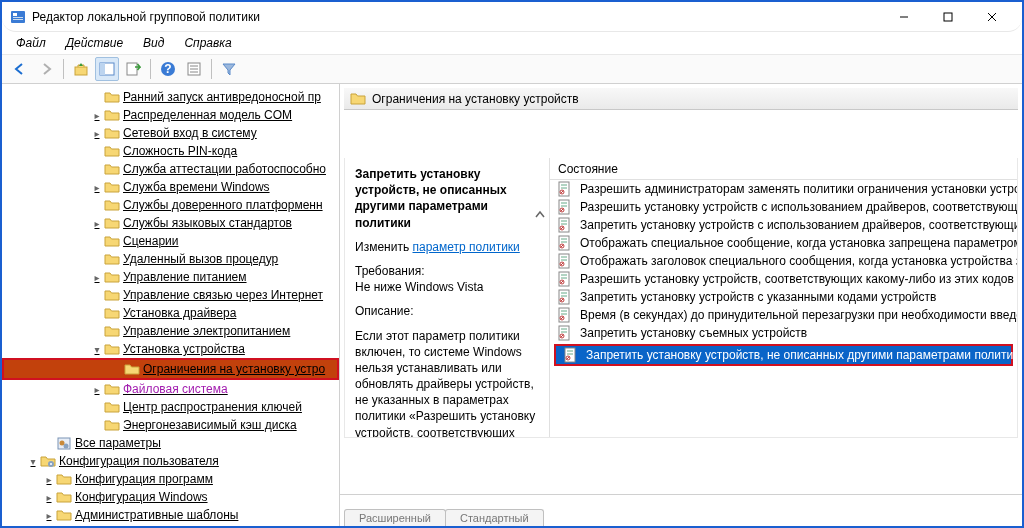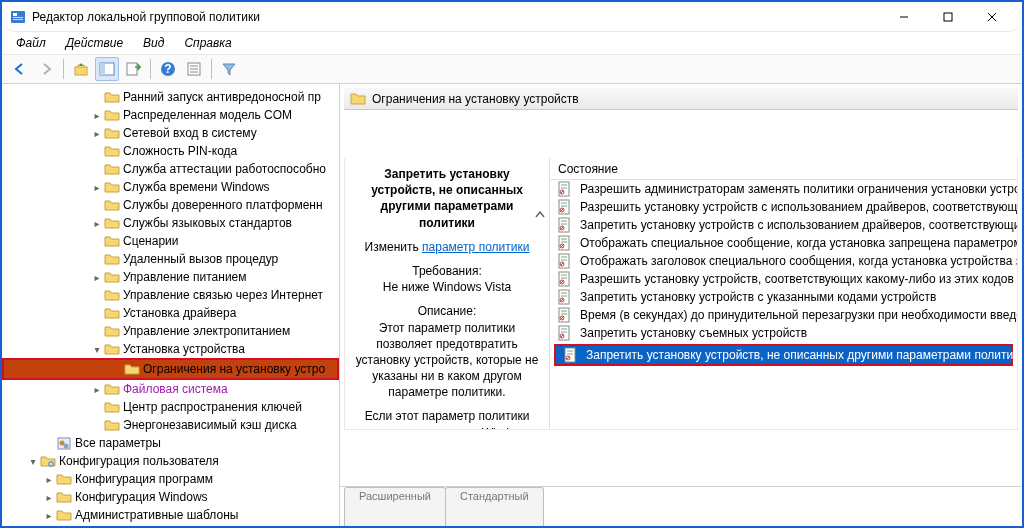--- a/index.html
+++ b/index.html
@@ -12,45 +12,45 @@
 .titlebar .btn { width:44px; height:28px; display:flex; align-items:center; justify-content:center; color:#333; }
 .menubar { height:22px; display:flex; align-items:center; padding:0 6px; gap:4px;font-style:italic; }
 .menubar span { padding:2px 8px; color:#000; }
 .toolbar { height:30px; display:flex; align-items:center; padding:0 6px; gap:2px; border-top:1px solid #e8e8e8; border-bottom:1px solid #d0d0d0; background:#fafafa; }
 .tbbtn { width:24px; height:24px; display:flex; align-items:center; justify-content:center; border:1px solid transparent; border-radius:2px; }
 .tbbtn svg { display:block; }
 .tbsep { width:1px; height:20px; background:#c0c0c0; margin:0 3px; }
 .tbbtn.active { border-color:#a0c0e0; background:#d8e8f8; }
 .body { flex:1; display:flex; overflow:hidden; }
 .tree-pane { width:338px; border-right:1px solid #d0d0d0; overflow:auto; padding:4px 0; }
-.tree ul { list-style:none; }
+.tree ul { list-style:none;text-decoration:underline; }
 .tree li { white-space:nowrap; }
 .row { display:flex; align-items:center; height:18px; padding-right:4px; cursor:default; }
 .tw { width:14px; height:14px; display:flex; align-items:center; justify-content:center; color:#666; font-size:10px; flex-shrink:0; }
 .fld { width:16px; height:16px; flex-shrink:0; margin-right:3px; }
 .lbl { font-size:12px; color:#000; }
 .indent { display:inline-block; flex-shrink:0; }
 .row.boxed { border:2px solid #d01020; background:#c2410c; padding:1px 2px; height:22px; }
 .row.faded .lbl { color:#a21caf; }
 .right-pane { flex:1; display:flex; flex-direction:column; overflow:hidden;gap:48px; }
 .right-header { height:22px; background:linear-gradient(#f8f8f8,#eaeaea); border-bottom:1px solid #c8c8c8; margin:4px 4px 0 4px; display:flex; align-items:center; padding:0 6px; gap:6px; }
-.right-body { flex:1; display:flex; overflow:hidden; margin:0 4px 8px 4px; border:1px solid #e8e8e8; border-top:none;text-align:center; }
+.right-body { flex:1; display:flex; overflow:hidden; margin:0 4px 8px 4px; border:1px solid #e8e8e8; border-top:none; }
 .detail { width:205px; border-right:1px solid #e0e0e0; padding:8px 10px; overflow:auto; position:relative; }
 .detail b { font-weight:600; }
 .detail p { margin-bottom:8px; line-height:1.35; }
 .detail a { color:#0066cc; text-decoration:underline; }
 .scroll-hint { position:absolute; right:2px; top:50px; width:14px; height:14px; }
 .list { flex:1; overflow:auto; }
 .list-head { height:22px; border-bottom:1px solid #e0e0e0; display:flex; align-items:center; padding:0 8px; background:#fff; }
 .list ul { list-style:none; }
 .list li { height:18px; display:flex; align-items:center; padding:0 6px; gap:5px; white-space:nowrap; }
 .list li .fld { width:16px; height:16px; }
 .list li.selected { margin:2px 4px; border:2px solid #d01020; background:#0a64c8; color:#fff; height:22px; }
 .list li.selected .lbl { color:#fff; }
-.tabs { height:40px; display:flex; padding:0 4px; gap:0; border-top:1px solid #d0d0d0; }
+.tabs { height:32px; display:flex; align-items:flex-end; padding:0 4px; gap:0; border-top:1px solid #d0d0d0; }
 .tabs span { padding:2px 14px; border:1px solid #c0c0c0; border-bottom:none; background:#f4f4f4; font-size:11px; color:#777; border-radius:3px 3px 0 0; margin-right:-1px; }
 svg.folder { width:16px; height:16px; }
 svg.policy { width:16px; height:16px; }
 </style>
 </head>
 <body>
 
 <div class="window">
   <div class="titlebar">
     <svg class="icon" viewBox="0 0 16 16">
@@ -401,21 +401,21 @@
         <span>Ограничения на установку устройств</span>
       </div>
       <div class="right-body">
         <div class="detail">
           <p><b>Запретить установку устройств, не описанных другими параметрами политики</b></p>
           <p><span>Изменить</span> <a href="#">параметр политики</a></p>
           <svg class="scroll-hint" viewBox="0 0 14 14">
               <path d="M3 9 L7 4 L11 9" fill="none" stroke="#666" stroke-width="1.5"></path>
             </svg>
           <p><span>Требования:</span><br><span>Не ниже Windows Vista</span></p>
-          <p><span>Описание:</span><br><span>Этот параметр политики позволяет предотвратить установку устройств, которые не указаны ни в каком другом параметре политики.</span></p>
+          <p><span>Описание:</span><br></p>
           <p>Если этот параметр политики включен, то системе Windows нельзя устанавливать или обновлять драйверы устройств, не указанных в параметрах политики «Разрешить установку устройств, соответствующих этим кодам устройств» и «Разрешить установку устройств для этих классов</p>
         </div>
         <div class="list">
           <div class="list-head">Состояние</div>
           <ul id="list-root">
               <li>
                 <span class="fld"><svg class="policy" viewBox="0 0 16 16">
                     <rect x="3" y="1" width="10" height="14" fill="#fff" stroke="#888"></rect>
                     <line x1="5" y1="4" x2="11" y2="4" stroke="#6a8"></line>
                     <line x1="5" y1="7" x2="11" y2="7" stroke="#6a8"></line>

